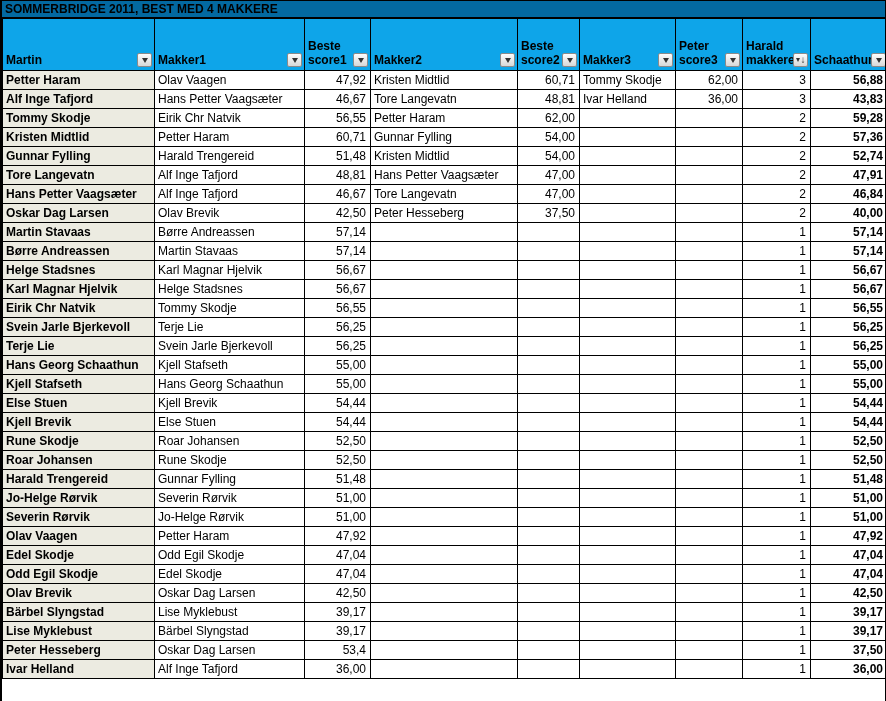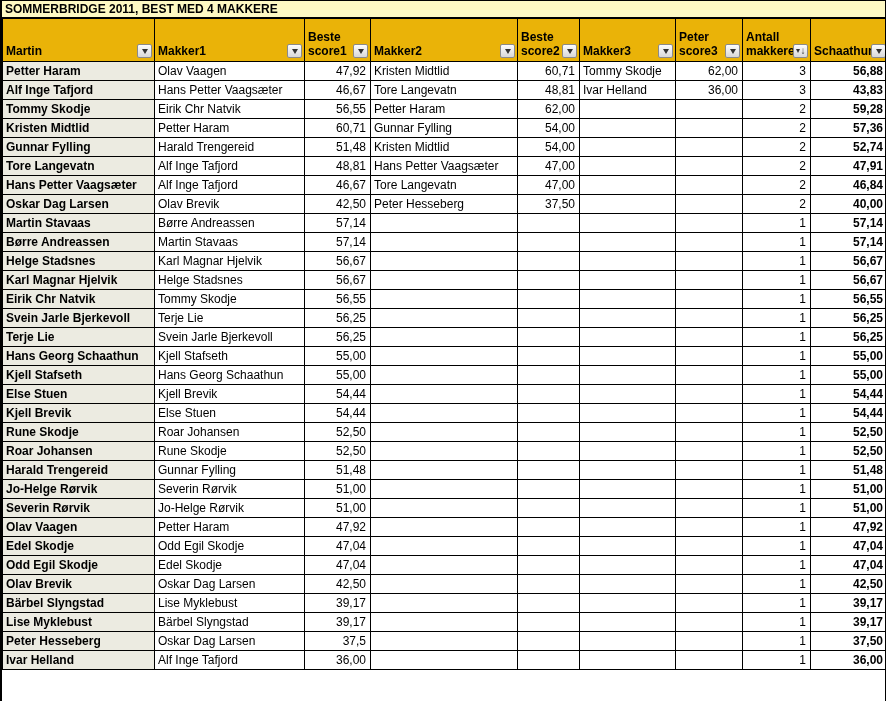--- a/index.html
+++ b/index.html
@@ -2,27 +2,27 @@
 <html><head>
 <meta charset="utf-8">
 <style>
   html,body{margin:0;padding:0;background:#fff;}
   .sheet{
     width:886px;height:701px;overflow:hidden;position:relative;
     font-family:"Liberation Sans",sans-serif;color:#000;background:#fff;
     border-left:2px solid #000;border-right:1px solid #000;box-sizing:border-box;
   }
   .title-bar{
-    height:16px;background:#fef9c3;border-top:1px solid #000;border-bottom:1px solid #000;
+    height:16px;background:#0369a1;border-top:1px solid #000;border-bottom:1px solid #000;
     font-weight:bold;font-size:12px;line-height:16px;padding-left:3px;white-space:nowrap;
   }
   table{border-collapse:collapse;table-layout:fixed;width:886px;}
   th,td{border:1px solid #000;overflow:hidden;white-space:nowrap;box-sizing:border-box;}
   thead th{
-    background:#eab308;height:43px;vertical-align:bottom;text-align:left;
+    background:#0ea5e9;height:52px;vertical-align:bottom;text-align:left;
     font-weight:bold;font-size:12px;line-height:14px;
     padding:2px 16px 3px 3px;position:relative;white-space:normal;
   }
   tbody td{
     height:19px;font-size:12px;line-height:18px;padding:0 3px;background:#fff;
   }
   tbody td.c-label{background:#ECEBE1;font-weight:bold;}
   tbody td.num{text-align:right;padding-right:4px;}
   tbody td.c-snitt{font-weight:bold;text-align:right;padding-right:5px;}
   .fbtn{
@@ -67,21 +67,21 @@
             </button></th>
           <th><span>Beste score2</span><button class="fbtn">
               <span class="tri"></span>
             </button></th>
           <th><span>Makker3</span><button class="fbtn">
               <span class="tri"></span>
             </button></th>
           <th><span>Peter score3</span><button class="fbtn">
               <span class="tri"></span>
             </button></th>
-          <th><span>Antall makkere</span><button class="fbtn">
+          <th><span>Harald makkere</span><button class="fbtn">
               <span class="sortglyph"><span class="minifunnel"></span>↓</span>
             </button></th>
           <th><span>Schaathun</span><button class="fbtn">
               <span class="tri"></span>
             </button></th>
         </tr>
     </thead>
     <tbody>
         <tr>
           <td class="c-label">Petter Haram</td>
@@ -409,21 +409,21 @@
           <td></td>
           <td class="num"></td>
           <td></td>
           <td class="num"></td>
           <td class="num">1</td>
           <td class="c-snitt">39,17</td>
         </tr>
         <tr>
           <td class="c-label">Peter Hesseberg</td>
           <td>Oskar Dag Larsen</td>
-          <td class="num">37,5</td>
+          <td class="num">53,4</td>
           <td></td>
           <td class="num"></td>
           <td></td>
           <td class="num"></td>
           <td class="num">1</td>
           <td class="c-snitt">37,50</td>
         </tr>
         <tr>
           <td class="c-label">Ivar Helland</td>
           <td>Alf Inge Tafjord</td>

